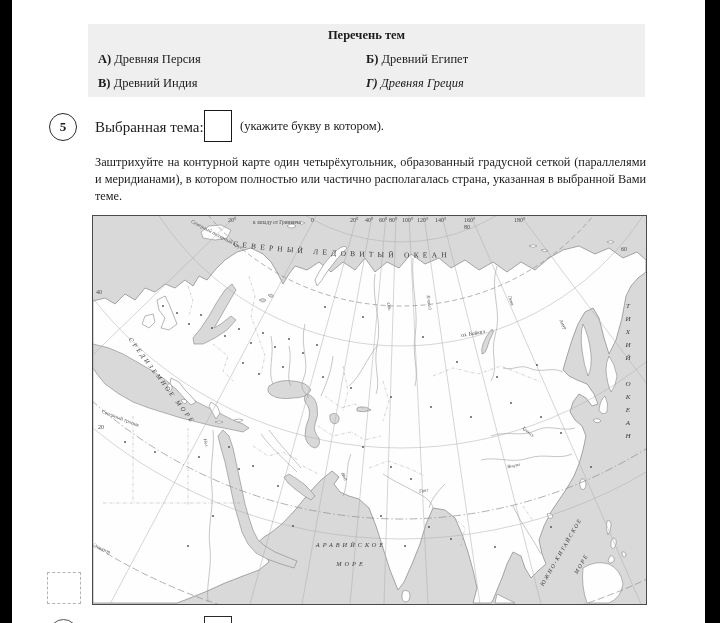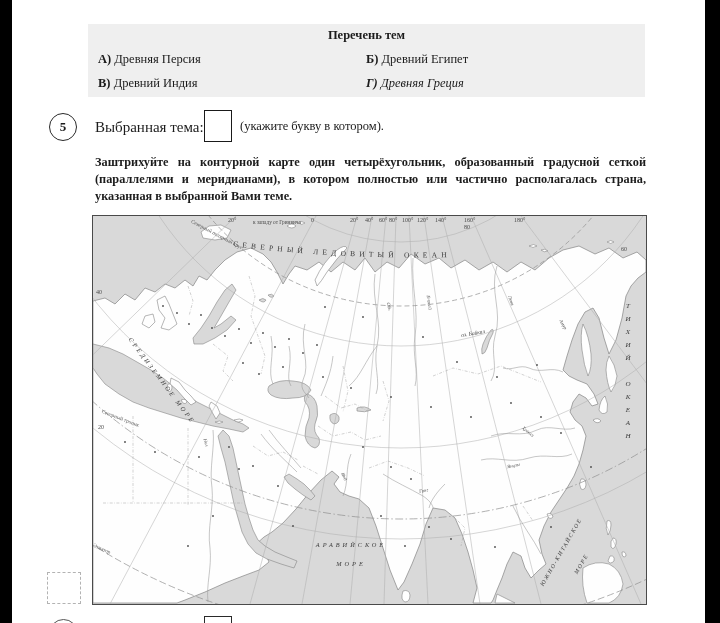--- a/index.html
+++ b/index.html
@@ -17,21 +17,21 @@
   .opt b{font-weight:bold;}
 
   
   #qnum{position:absolute;left:49px;top:113px;width:26px;height:26px;border:1.2px solid #2a2a2a;
         border-radius:50%;text-align:center;line-height:26px;font-weight:bold;font-size:13px;}
   #prompt{position:absolute;left:95px;top:119px;font-size:15px;}
   #answer-box{position:absolute;left:204px;top:110px;width:26px;height:30px;
               border:1.4px solid #1a1a1a;background:#fff;}
   #prompt-note{position:absolute;left:240px;top:119px;font-size:12.5px;}
   #task{position:absolute;left:95px;top:154px;width:551px;font-size:12.3px;line-height:17px;
-        text-align:justify;font-weight:bold;}
+        text-align:justify;}
 
   
   #map{position:absolute;left:92px;top:215px;width:553px;height:388px;border:1px solid #4a4a4a;
        background:#d9d9d9;overflow:hidden;}
   #map svg{position:absolute;left:0;top:0;}
   .m-label{position:absolute;white-space:nowrap;color:#3f3f3f;font-family:"Liberation Serif",serif;}
   .lon{top:1px;font-size:6px;color:#4a4a4a;}
   .lat{font-size:6px;color:#4a4a4a;}
   .sea{font-style:italic;color:#3a3a3a;}
   .riv{font-size:4.8px;font-style:italic;color:#555;}

